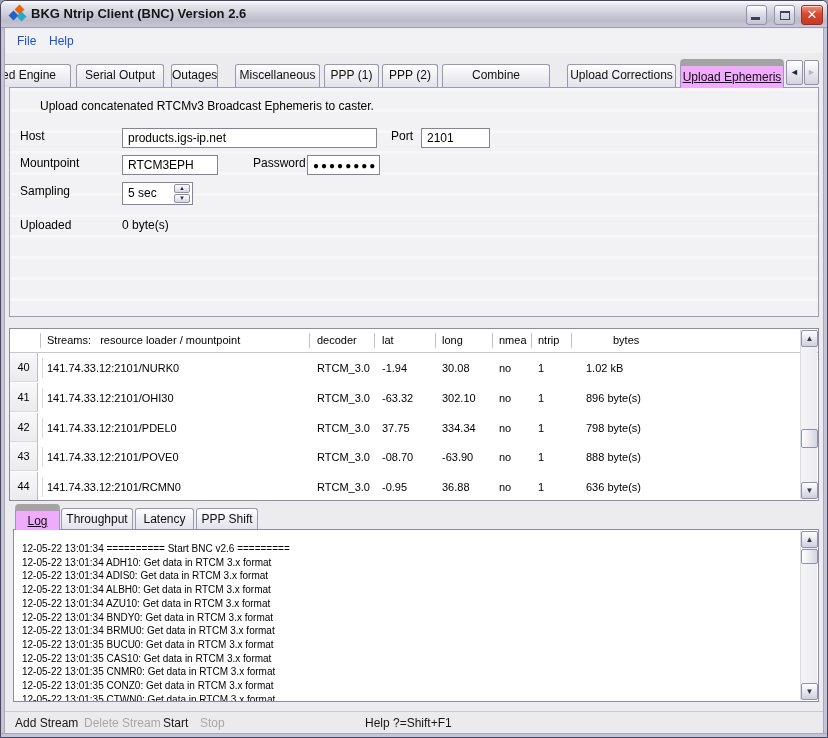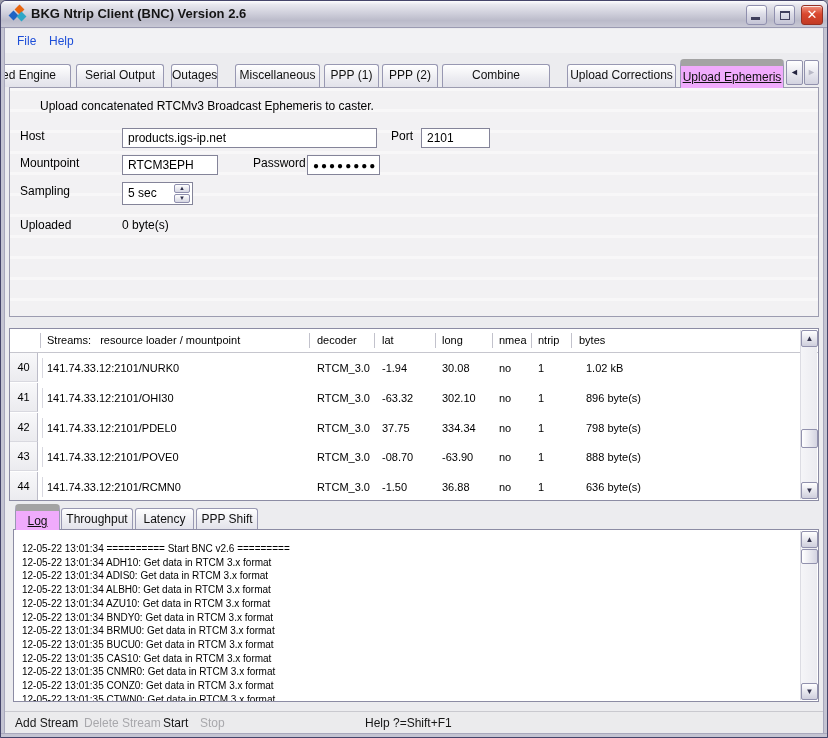--- a/index.html
+++ b/index.html
@@ -189,21 +189,21 @@
   </div>
 
   <div class="streams">
     <div class="thead">
       <span class="hcell" style="left:37px">Streams:   resource loader / mountpoint</span>
       <span class="hcell" style="left:307px">decoder</span>
       <span class="hcell" style="left:372px">lat</span>
       <span class="hcell" style="left:432px">long</span>
       <span class="hcell" style="left:489px">nmea</span>
       <span class="hcell" style="left:528px">ntrip</span>
-      <span class="hcell" style="left:569px">bytes</span>
+      <span class="hcell" style="left:603px">bytes</span>
       <span class="hsep" style="left:30px"></span>
       <span class="hsep" style="left:299px"></span>
       <span class="hsep" style="left:364px"></span>
       <span class="hsep" style="left:425px"></span>
       <span class="hsep" style="left:482px"></span>
       <span class="hsep" style="left:521px"></span>
       <span class="hsep" style="left:561px"></span>
     </div>
 
     <div class="trow" style="top:24px">
@@ -248,21 +248,21 @@
       <span class="tcell c-lg">-63.90</span>
       <span class="tcell c-nm">no</span>
       <span class="tcell c-nt">1</span>
       <span class="tcell c-by">888 byte(s)</span>
     </div>
     <div class="trow" style="top:143px">
       <span class="numcell">44</span>
       <span class="rowsep"></span>
       <span class="tcell c-mp">141.74.33.12:2101/RCMN0</span>
       <span class="tcell c-dec">RTCM_3.0</span>
-      <span class="tcell c-lat">-1.50</span>
+      <span class="tcell c-lat">-0.95</span>
       <span class="tcell c-lg">36.88</span>
       <span class="tcell c-nm">no</span>
       <span class="tcell c-nt">1</span>
       <span class="tcell c-by">636 byte(s)</span>
     </div>
 
     <div class="vscroll">
       <div class="sbtn up"><span>▲</span></div>
       <div class="sthumb" style="top:99px;height:19px"></div>
       <div class="sbtn down"><span>▼</span></div>

